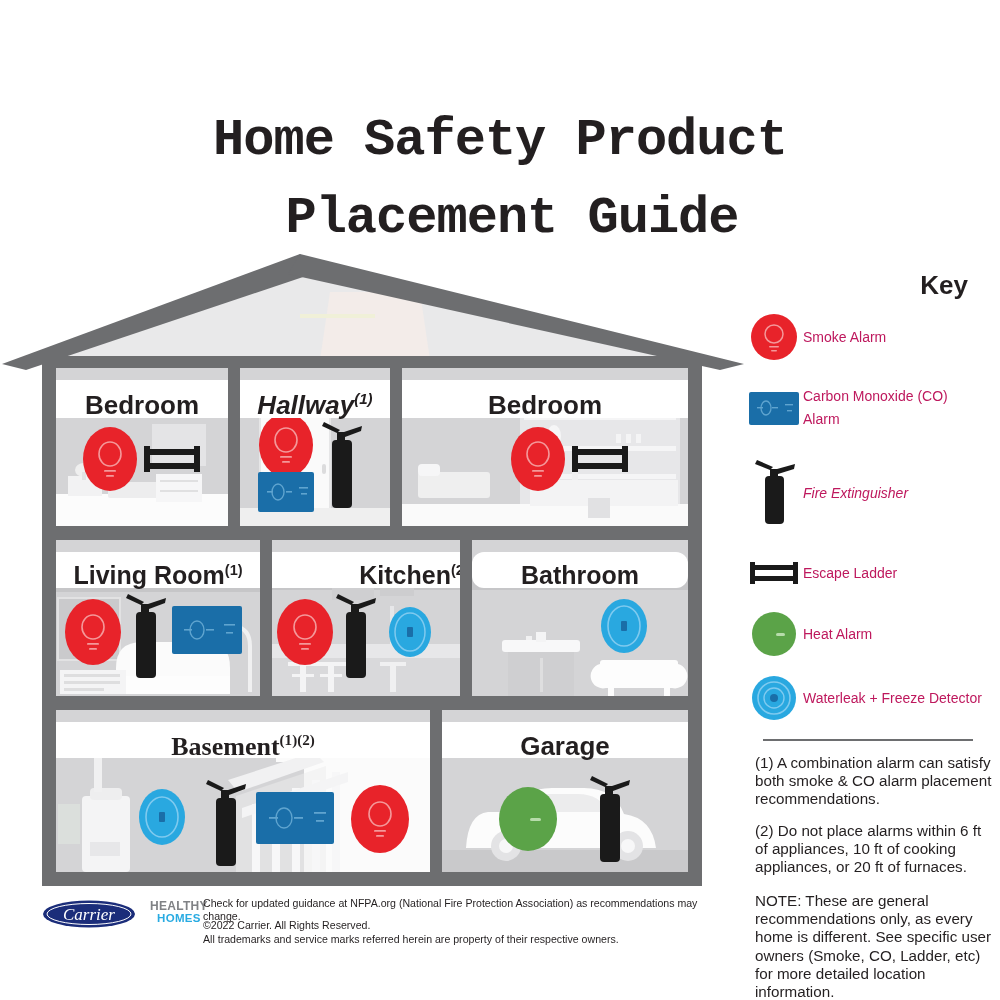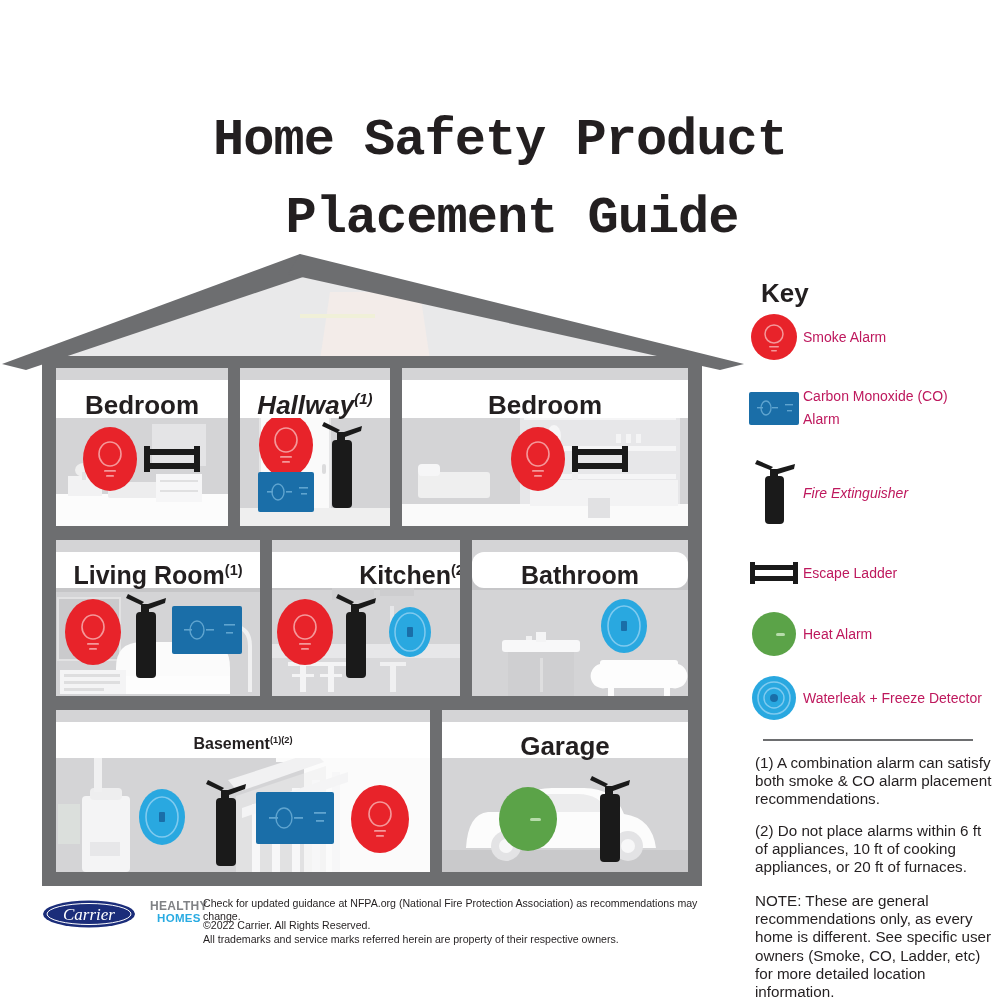--- a/index.html
+++ b/index.html
@@ -46,23 +46,23 @@
   .room .scene{position:absolute;left:0;width:100%;}
   .room .scene svg{display:block;}
 
   
   .dev{position:absolute;}
   .dev svg{display:block;}
 
   
   #key{position:absolute;left:745px;top:252px;width:255px;height:700px;}
   #key h2{
-    margin:16px;padding:0;
+    margin:8px;padding:0;
     position:absolute;left:0;top:10px;width:215px;
-    text-align:left;
+    text-align:right;
     font-size:26px;font-weight:bold;color:#231f20;
   }
   .kitem{position:absolute;left:0;width:255px;display:flex;align-items:center;}
   .kicon{width:58px;min-width:58px;display:flex;justify-content:center;align-items:center;}
   .klabel{font-size:14px;line-height:23px;color:#be185d;}
 
   #keydiv{position:absolute;left:18px;top:487px;width:210px;height:0;border-top:2px solid #6d6e70;}
 
   .note{position:absolute;left:10px;width:238px;font-size:15.2px;line-height:18.2px;color:#231f20;}
 
@@ -406,21 +406,21 @@
         </svg>
       </div>
       <div class="dev" style="left:294px;top:74px;">
         <svg width="60" height="70" viewBox="0 0 60 70">
           <ellipse cx="30" cy="35" rx="29" ry="34" fill="#e8232a"></ellipse>
           <ellipse cx="30" cy="30" rx="11" ry="12" fill="none" stroke="#f4989a" stroke-width="1.6"></ellipse>
           <rect x="24" y="46" width="12" height="1.8" rx="0.9" fill="#f4989a"></rect>
           <rect x="26" y="51" width="8" height="1.8" rx="0.9" fill="#f4989a"></rect>
         </svg>
       </div>
-      <div class="caption" style="height:36px;line-height:36px;font-size:16px;">
+      <div class="caption" style="height:36px;line-height:36px;font-size:26px;font-family:Liberation Serif, serif;">
         <span>Basement</span><sup>(1)(2)</sup>
       </div>
     </div>
 
     <div class="room" style="left:442px;top:458px;width:246px;height:162px;">
       <div class="scene" style="top:36px;height:126px;">
         <svg width="246" height="126" viewBox="0 0 246 126">
           <rect x="0" y="0" width="246" height="126" fill="#d4d4d6"></rect>
           <rect x="0" y="104" width="246" height="22" fill="#c9c9cb"></rect>
           <rect x="62" y="4" width="128" height="8" rx="3" fill="#fbfbfb"></rect>

